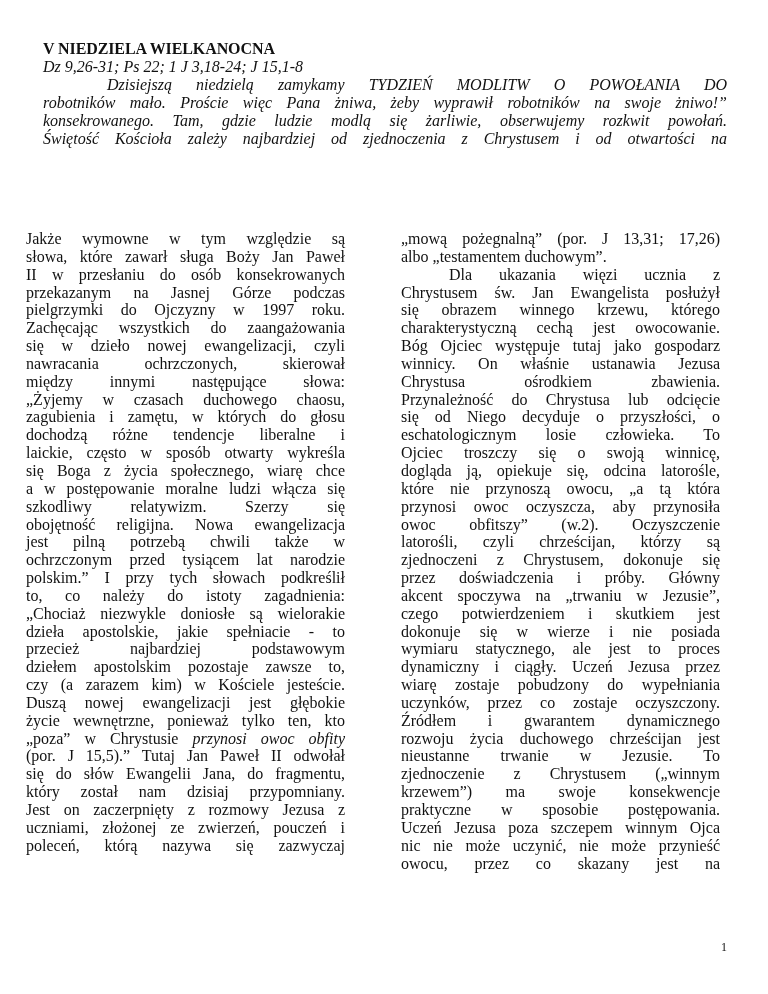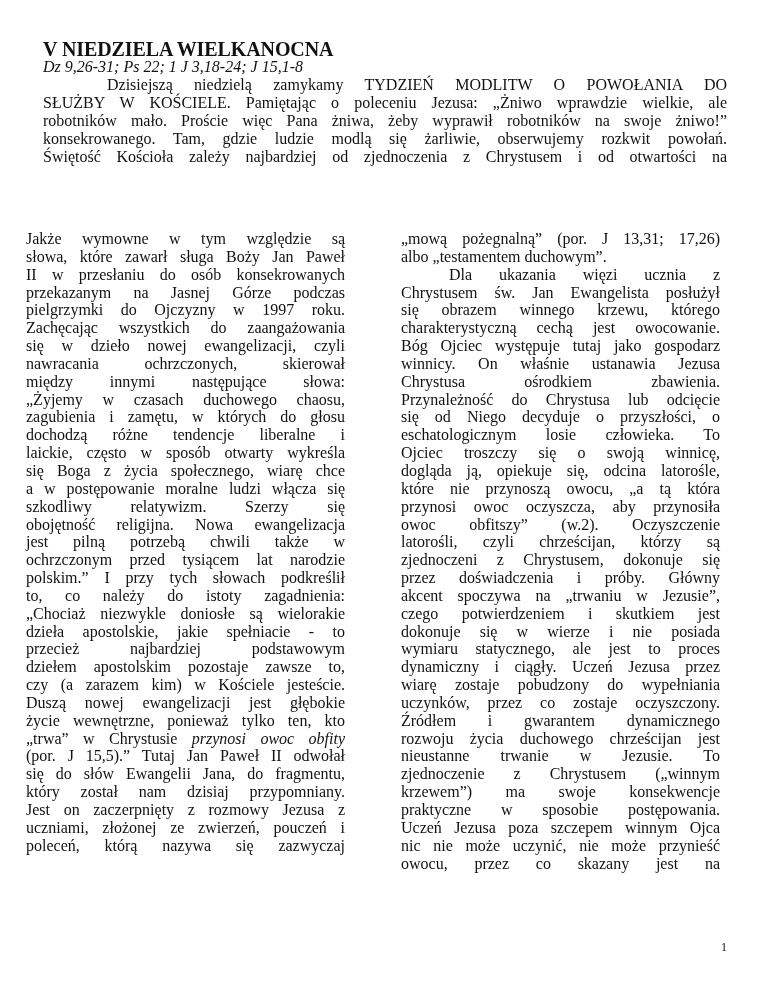--- a/index.html
+++ b/index.html
@@ -25,21 +25,21 @@
     }
     .header-block {
       position: absolute;
       left: 43px;
       top: 40px;
       width: 684px;
     }
     .title {
       font-weight: bold;
       margin: 0;
-      font-size: 20px;
+      font-size: 16px;
       line-height: 18px;
       letter-spacing: -0.1px;
     }
     .readings {
       font-style: italic;
       margin: 0;
       line-height: 18px;
     }
     .intro {
       margin: 0;
@@ -77,23 +77,22 @@
     em { font-style: italic; }
   </style>
 </head>
 <body>
 
 <div class="page">
 
   <div class="header-block">
     <p class="title">V NIEDZIELA WIELKANOCNA</p>
     <p class="readings">Dz 9,26-31; Ps 22; 1 J 3,18-24; J 15,1-8</p>
-    <div class="intro" id="intro" style="text-indent: 0px;">
+    <div class="intro" id="intro" style="text-indent: 0px; font-style: italic;">
         <span class="line" style="text-indent: 64px;">Dzisiejszą niedzielą zamykamy TYDZIEŃ MODLITW O POWOŁANIA DO</span>
-        <span class="line">SŁUŻBY W KOŚCIELE. Pamiętając o poleceniu Jezusa: „Żniwo wprawdzie wielkie, ale</span>
         <span class="line">robotników mało. Proście więc Pana żniwa, żeby wyprawił robotników na swoje żniwo!”</span>
         <span class="line">konsekrowanego. Tam, gdzie ludzie modlą się żarliwie, obserwujemy rozkwit powołań.</span>
         <span class="line">Świętość Kościoła zależy najbardziej od zjednoczenia z Chrystusem i od otwartości na</span>
       </div>
   </div>
 
   <div class="col col-left">
     <div id="left-col">
         <span class="line">Jakże wymowne w tym względzie są</span>
         <span class="line">słowa, które zawarł sługa Boży Jan Paweł</span>
@@ -116,21 +115,21 @@
         <span class="line">ochrzczonym przed tysiącem lat narodzie</span>
         <span class="line">polskim.” I przy tych słowach podkreślił</span>
         <span class="line">to, co należy do istoty zagadnienia:</span>
         <span class="line">„Chociaż niezwykle doniosłe są wielorakie</span>
         <span class="line">dzieła apostolskie, jakie spełniacie - to</span>
         <span class="line">przecież najbardziej podstawowym</span>
         <span class="line">dziełem apostolskim pozostaje zawsze to,</span>
         <span class="line">czy (a zarazem kim) w Kościele jesteście.</span>
         <span class="line">Duszą nowej ewangelizacji jest głębokie</span>
         <span class="line">życie wewnętrzne, ponieważ tylko ten, kto</span>
-        <span class="line"><span>„trwa” w Chrystusie </span><em>przynosi owoc obfity</em></span>
+        <span class="line"><span>„poza” w Chrystusie </span><em>przynosi owoc obfity</em></span>
         <span class="line">(por. J 15,5).” Tutaj Jan Paweł II odwołał</span>
         <span class="line">się do słów Ewangelii Jana, do fragmentu,</span>
         <span class="line">który został nam dzisiaj przypomniany.</span>
         <span class="line">Jest on zaczerpnięty z rozmowy Jezusa z</span>
         <span class="line">uczniami, złożonej ze zwierzeń, pouczeń i</span>
         <span class="line">poleceń, którą nazywa się zazwyczaj</span>
       </div>
   </div>
 
   <div class="col col-right">

